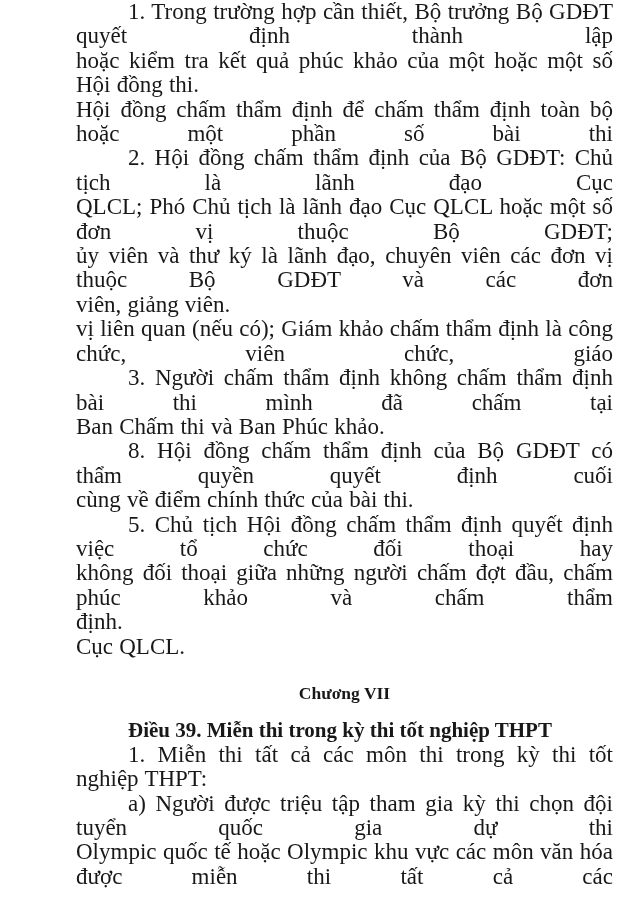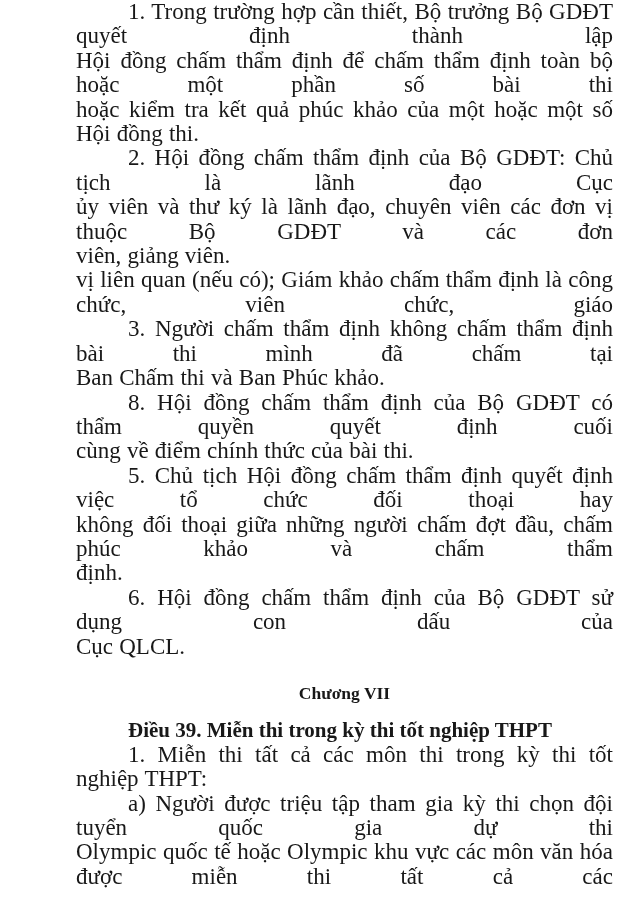--- a/index.html
+++ b/index.html
@@ -63,26 +63,27 @@
 </head>
 <body>
 
 <div class="sheet">
 
 
   <div class="content">
 
     <div>
       <div class="ln first">1. Trong trường hợp cần thiết, Bộ trưởng Bộ GDĐT quyết định thành lập</div>
+      <div class="ln last">hoặc kiểm tra kết quả phúc khảo của một hoặc một số Hội đồng thi.</div>
       <div class="ln">Hội đồng chấm thẩm định để chấm thẩm định toàn bộ hoặc một phần số bài thi</div>
-      <div class="ln last">hoặc kiểm tra kết quả phúc khảo của một hoặc một số Hội đồng thi.</div>
     </div>
 
     <div>
       <div class="ln first">2. Hội đồng chấm thẩm định của Bộ GDĐT: Chủ tịch là lãnh đạo Cục</div>
+      <div class="ln">QLCL; Phó Chủ tịch là lãnh đạo Cục QLCL hoặc một số đơn vị thuộc Bộ GDĐT;</div>
       <div class="ln">ủy viên và thư ký là lãnh đạo, chuyên viên các đơn vị thuộc Bộ GDĐT và các đơn</div>
       <div class="ln last">viên, giảng viên.</div>
       <div class="ln">vị liên quan (nếu có); Giám khảo chấm thẩm định là công chức, viên chức, giáo</div>
     </div>
 
     <div>
       <div class="ln first">3. Người chấm thẩm định không chấm thẩm định bài thi mình đã chấm tại</div>
       <div class="ln last">Ban Chấm thi và Ban Phúc khảo.</div>
     </div>
 
@@ -91,21 +92,20 @@
       <div class="ln last">cùng về điểm chính thức của bài thi.</div>
     </div>
 
     <div>
       <div class="ln first">5. Chủ tịch Hội đồng chấm thẩm định quyết định việc tổ chức đối thoại hay</div>
       <div class="ln">không đối thoại giữa những người chấm đợt đầu, chấm phúc khảo và chấm thẩm</div>
       <div class="ln last">định.</div>
     </div>
 
     <div>
-      <div class="ln first">6. Hội đồng chấm thẩm định của Bộ GDĐT sử dụng con dấu của</div>
       <div class="ln last">Cục QLCL.</div>
     </div>
 
     <div class="chapter-label">Chương VII</div>
 
     <div class="article-heading">Điều 39. Miễn thi trong kỳ thi tốt nghiệp THPT</div>
 
     <div>
       <div class="ln first last">1. Miễn thi tất cả các môn thi trong kỳ thi tốt nghiệp THPT:</div>
     </div>

